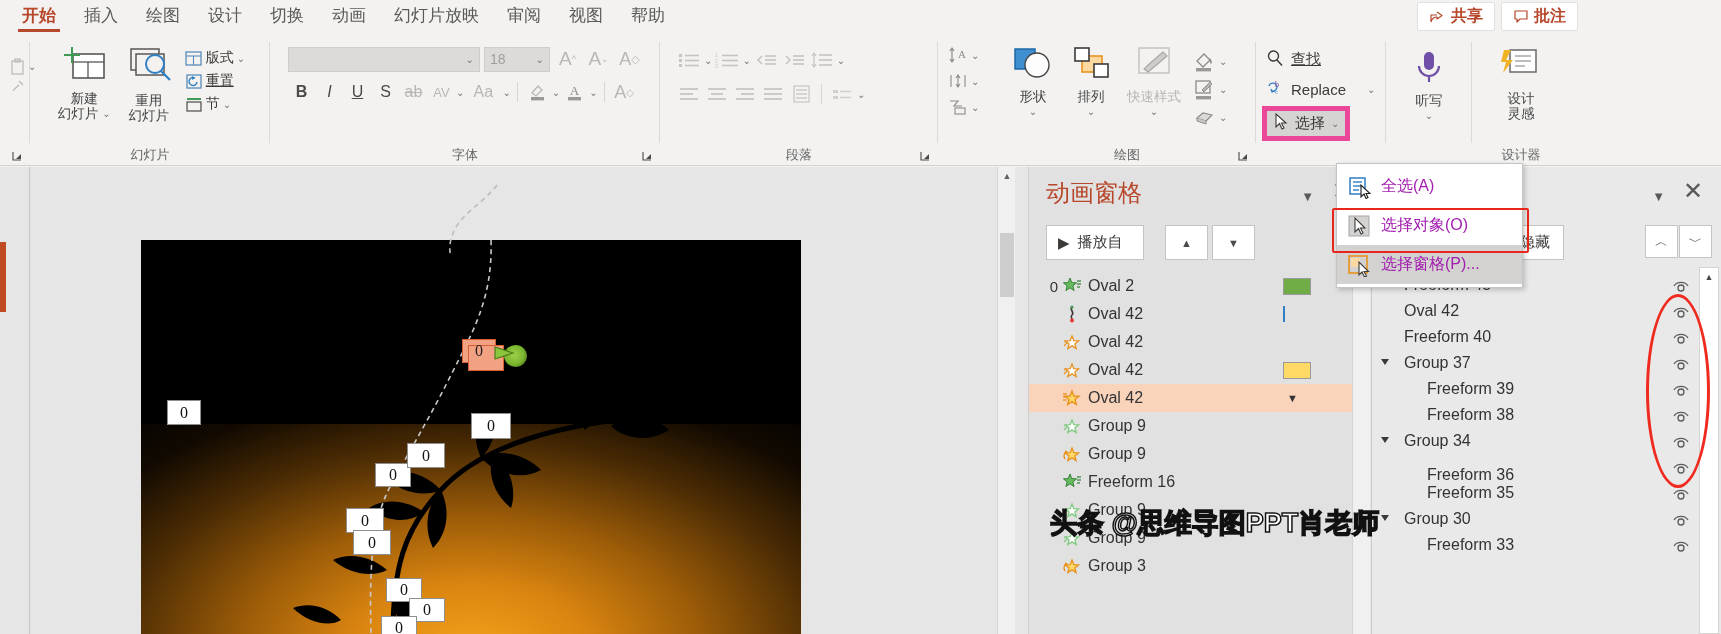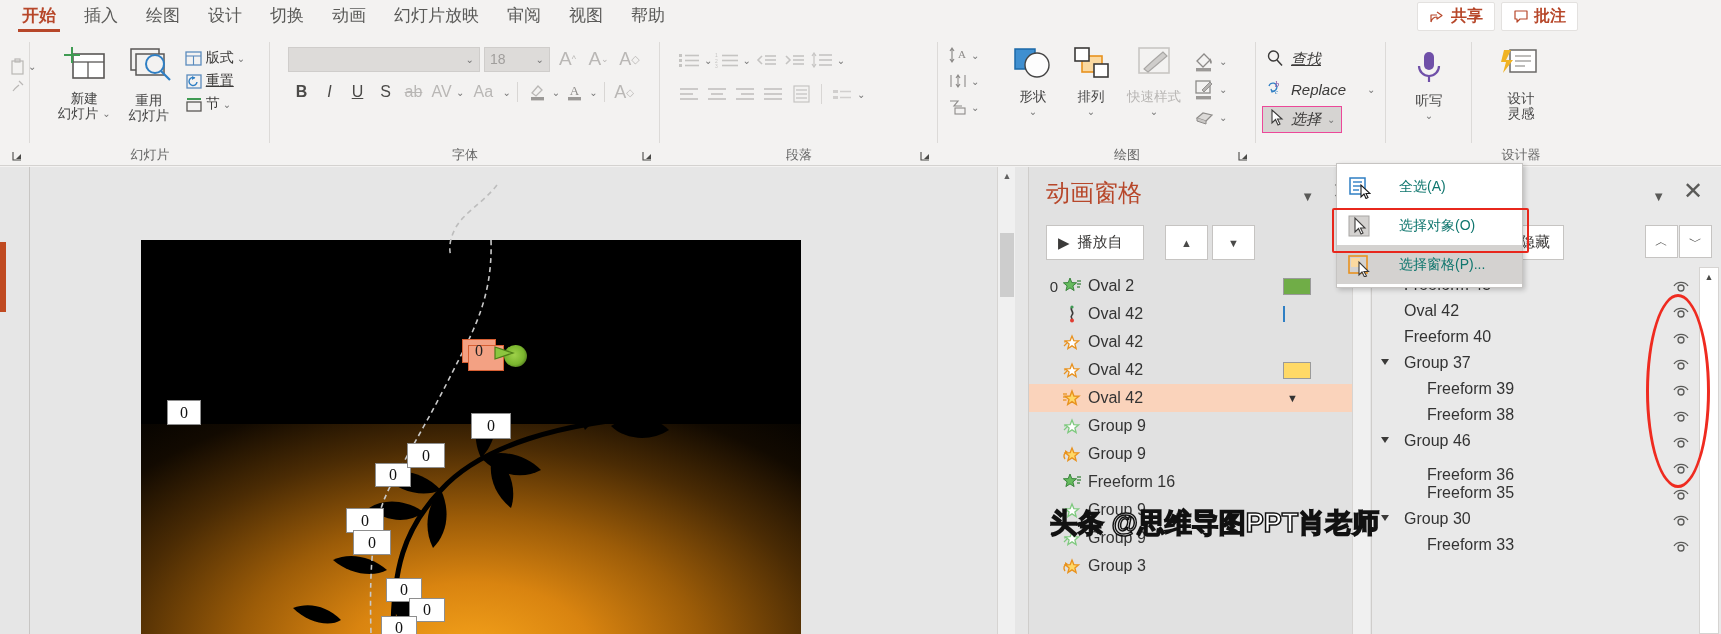--- a/index.html
+++ b/index.html
@@ -80,31 +80,31 @@
     width:27px; height:26px; display:flex; align-items:center; justify-content:center;
     font-size:16px; color:#b9b7b5; cursor:pointer;
   }
   .vdiv { width:1px; height:20px; background:#d8d6d4; margin:0 5px; }
   .editrow {
     display:flex; align-items:center; gap:7px; font-size:15px; color:#3b3a39;
     padding:3px 4px; cursor:pointer;
   }
   .editrow .u { text-decoration:underline; }
   .sel-btn {
-    display:flex; align-items:center; gap:6px; background:#d6d4d2; border:1px solid #ec4899;
+    display:flex; align-items:center; gap:6px; background:#d6d4d2; border:5px solid #ec4899;
     padding:2px 6px; cursor:pointer; font-size:15px; color:#3b3a39;
   }
   .menu {
     position:absolute; left:1336px; top:163px; width:187px;
     background:#fff; border:1px solid #c6c4c2; box-shadow:2px 2px 5px rgba(0,0,0,.2);
     z-index:60; padding:3px 0;
   }
   .menu-item {
-    display:flex; align-items:center; gap:28px; height:39px; padding:0 9px;
-    font-size:14px; color:#0f766e; cursor:pointer; position:relative;
+    display:flex; align-items:center; gap:10px; height:39px; padding:0 9px;
+    font-size:16px; color:#a21caf; cursor:pointer; position:relative;
   }
   .menu-item.hl { background:#d4d2d0; }
   .menu-item .mico {
     width:25px; height:25px; flex:none; display:flex; align-items:center; justify-content:center;
   }
   .menu-hl-box {
     position:absolute; left:1332px; top:208px; width:197px; height:45px;
     border:2.5px solid #e8271c; z-index:61; pointer-events:none; border-radius:2px;
   }
 
@@ -368,21 +368,21 @@
           <div class="fmtbtn" style="font-size:19px">A<span style="font-size:9px;vertical-align:super">^</span></div>
           <div class="fmtbtn" style="font-size:19px">A<span style="font-size:9px;vertical-align:super">⌄</span></div>
           <div class="fmtbtn" style="font-size:18px">A<span style="font-size:11px">◇</span></div>
         </div>
         <div class="fmtrow">
           <div class="fmtbtn" style="font-weight:bold;color:#4b4a48">B</div>
           <div class="fmtbtn" style="font-style:italic;color:#4b4a48">I</div>
           <div class="fmtbtn" style="text-decoration:underline;color:#4b4a48">U</div>
           <div class="fmtbtn" style="color:#4b4a48">S</div>
           <div class="fmtbtn" style="text-decoration:line-through">ab</div>
-          <div class="fmtbtn" style="font-size:16px">
+          <div class="fmtbtn" style="font-size:13px">
             <span>AV</span>
           </div>
           <span class="chev">⌄</span>
           <div class="fmtbtn" style="width:36px">Aa</div>
           <span class="chev">⌄</span>
           <div class="vdiv"></div>
           <div class="fmtbtn">
             <svg width="19" height="20" viewBox="0 0 19 20">
                 <path d="M4 11 L10 4 L14 8 L8 14 Z" fill="none" stroke="#b9b7b5" stroke-width="1.3"></path>
                 <rect x="3" y="15" width="13" height="3.4" fill="#9b9997"></rect>
@@ -607,21 +607,21 @@
       </div>
       <div class="grp-title">绘图</div>
       <div class="dialog-launcher">
         <svg width="14" height="14" viewBox="0 0 14 14">
             <path d="M3 3 L3 11 L11 11" stroke="#4a4a48" fill="none" stroke-width="1.1"></path>
             <path d="M11 5 L11 10 L6 10 Z" fill="#4a4a48"></path>
           </svg>
       </div>
     </div>
 
-    <div class="grp" style="width:130px;font-style:italic;">
+    <div class="grp" style="width:130px;">
       <div class="grp-body" style="flex-direction:column;gap:3px;padding-top:8px;">
         <div class="editrow">
           <span>
             <svg width="18" height="18" viewBox="0 0 18 18">
                 <circle cx="7.5" cy="7" r="5" fill="none" stroke="#3b3a39" stroke-width="1.4"></circle>
                 <line x1="11" y1="11" x2="16" y2="16.5" stroke="#3b3a39" stroke-width="1.5"></line>
               </svg>
           </span>
           <span class="u">查找</span>
         </div>
@@ -1012,21 +1012,21 @@
         </div>
         <div class="sel-row">
           <span class="sel-name" style="left:55px;">Freeform 38</span>
           <span class="eye"><svg width="20" height="18" viewBox="0 0 20 18">
                 <path d="M3 10 A8 7 0 0 1 17 10" fill="none" stroke="#5a5a58" stroke-width="1.3"></path>
                 <circle cx="10" cy="12" r="3" fill="none" stroke="#5a5a58" stroke-width="1.3"></circle>
               </svg></span>
         </div>
         <div class="sel-row">
           <span class="sel-tri"></span>
-          <span class="sel-name" style="left:32px;">Group 46</span>
+          <span class="sel-name" style="left:32px;">Group 34</span>
           <span class="eye"><svg width="20" height="18" viewBox="0 0 20 18">
                 <path d="M3 10 A8 7 0 0 1 17 10" fill="none" stroke="#5a5a58" stroke-width="1.3"></path>
                 <circle cx="10" cy="12" r="3" fill="none" stroke="#5a5a58" stroke-width="1.3"></circle>
               </svg></span>
         </div>
         <div class="sel-row">
           <span class="sel-name" style="left:55px;margin-top:15px;">Freeform 36</span>
           <span class="eye"><svg width="20" height="18" viewBox="0 0 20 18">
                 <path d="M3 10 A8 7 0 0 1 17 10" fill="none" stroke="#5a5a58" stroke-width="1.3"></path>
                 <circle cx="10" cy="12" r="3" fill="none" stroke="#5a5a58" stroke-width="1.3"></circle>

